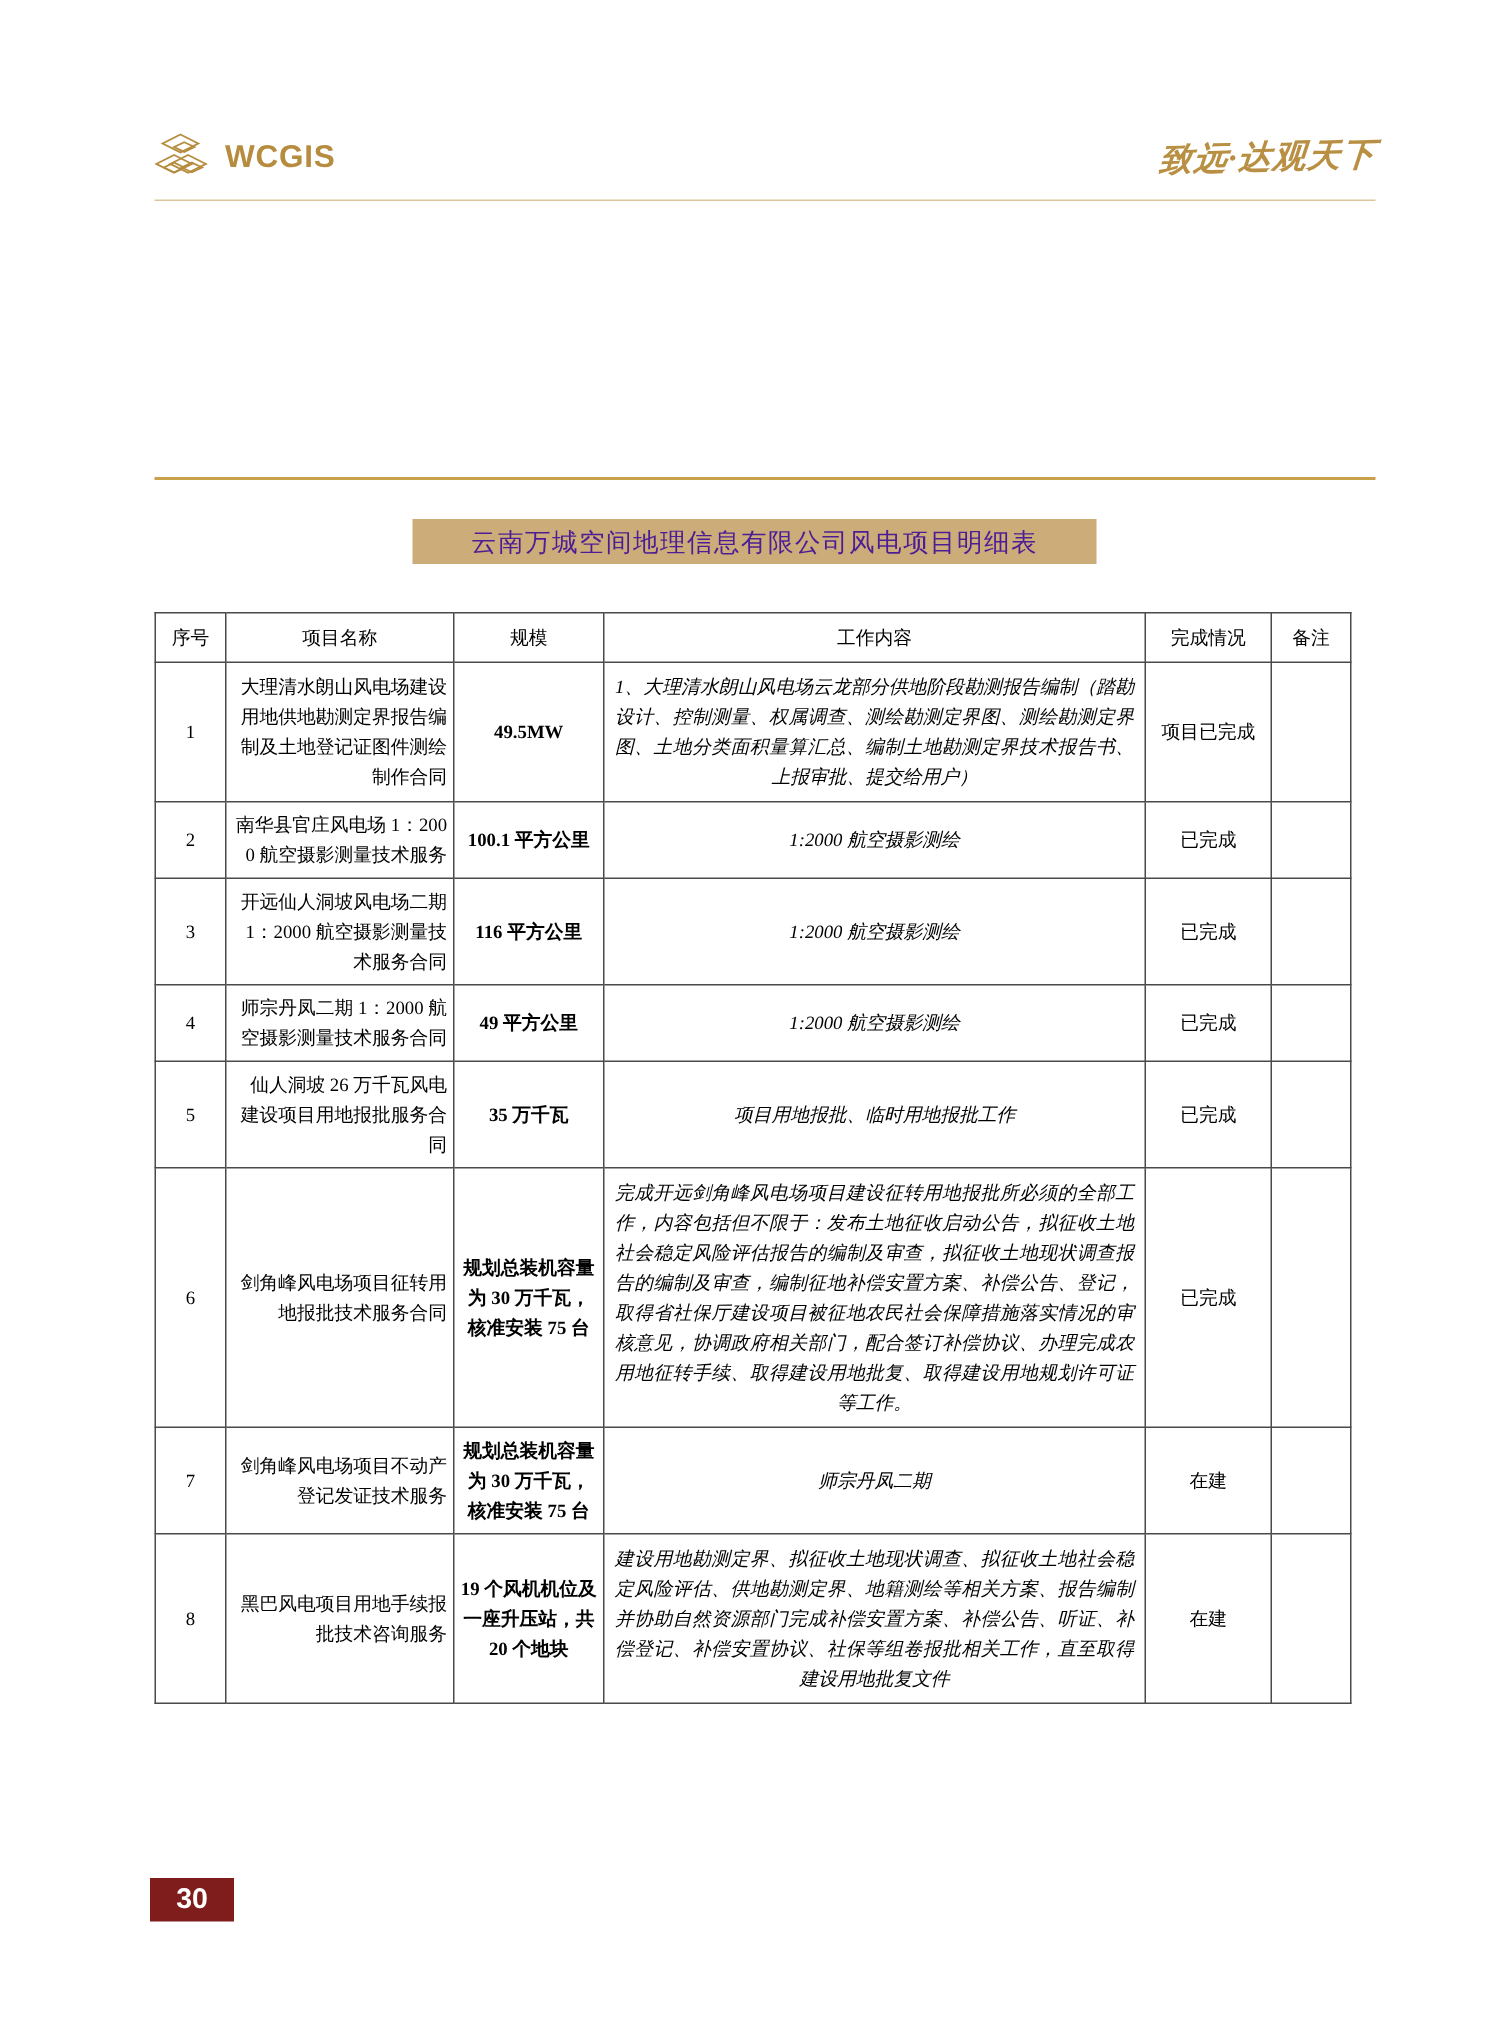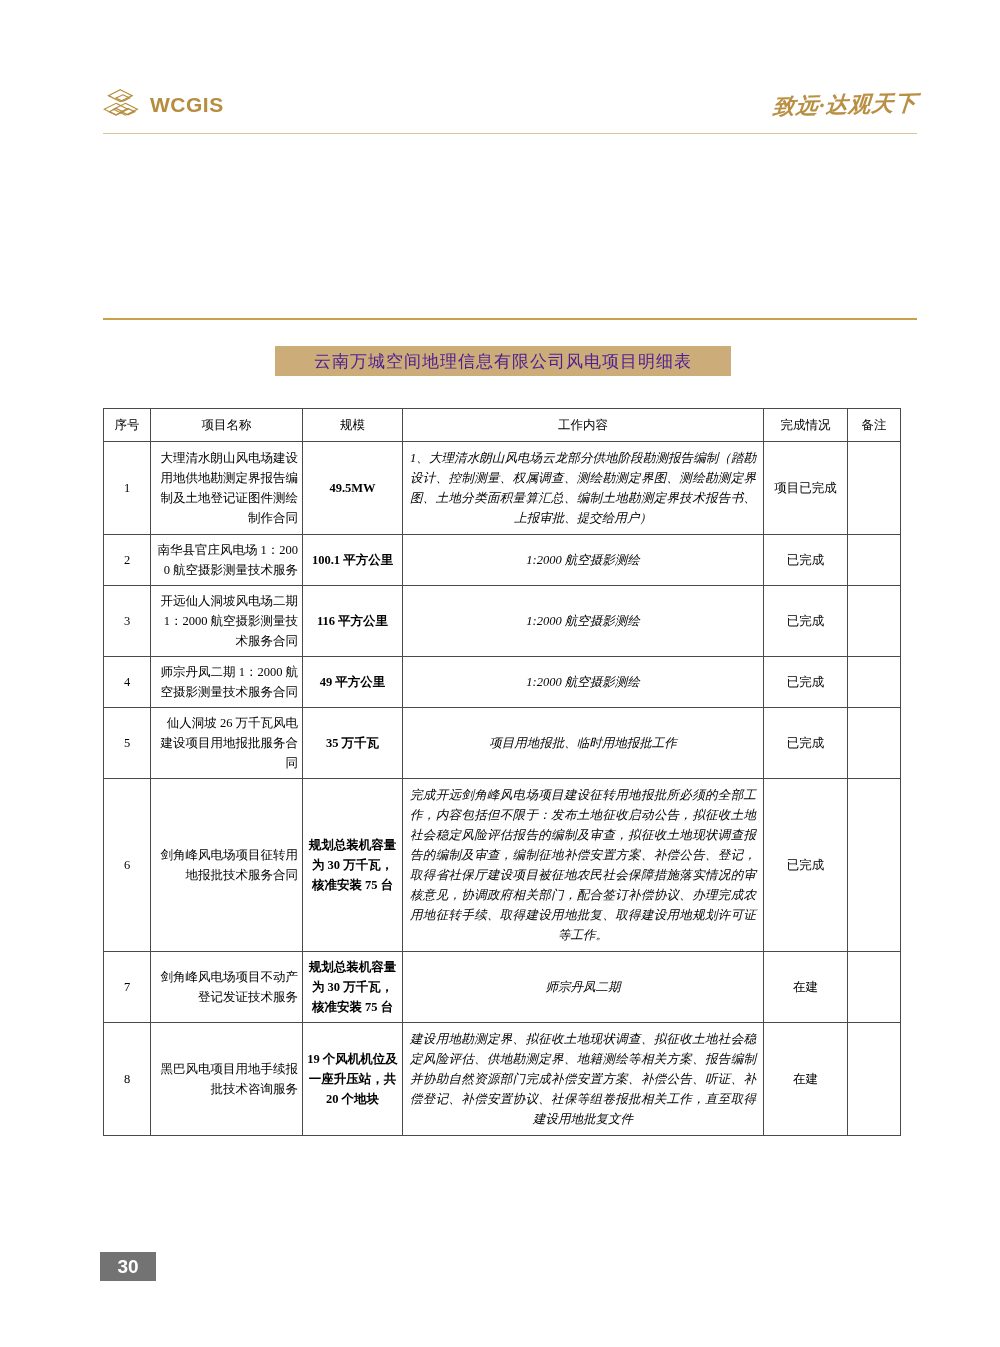--- a/index.html
+++ b/index.html
@@ -152,21 +152,21 @@
   td.name  { line-height: 20px; text-align: right; }
   td.scale { line-height: 20px; font-weight: bold; }
 
   
   .page-badge {
     position: absolute;
     left: 100px;
     top: 1252px;
     width: 56px;
     height: 29px;
-    background: #737373;
+    background: #7f1d1d;
     color: #ffffff;
     font-family: "Liberation Sans", sans-serif;
     font-weight: bold;
     font-size: 19px;
     display: flex;
     align-items: center;
     justify-content: center;
   }
 </style>
 </head>

